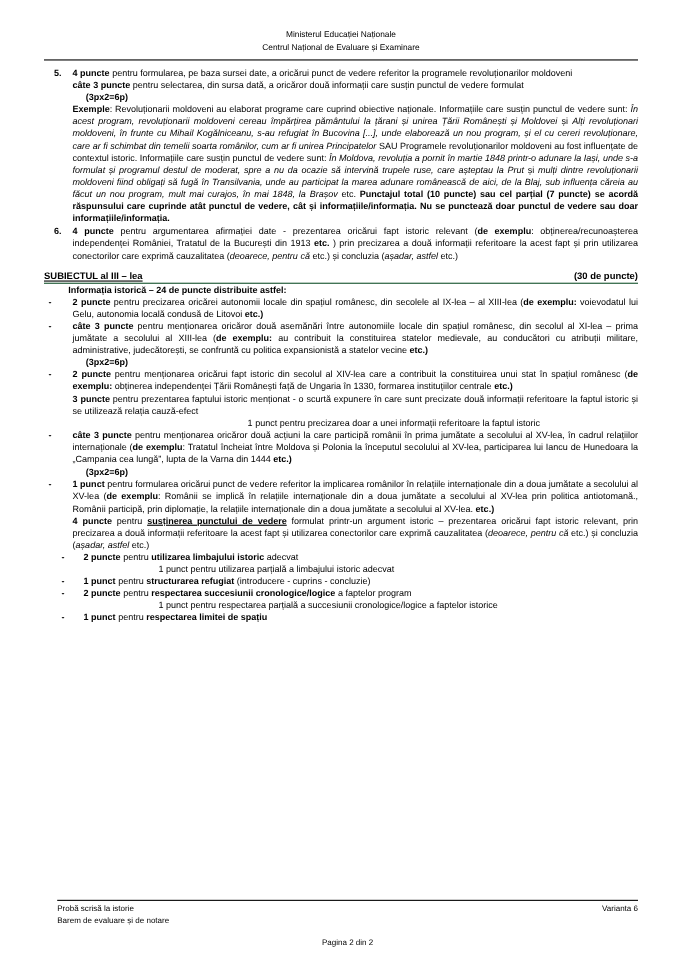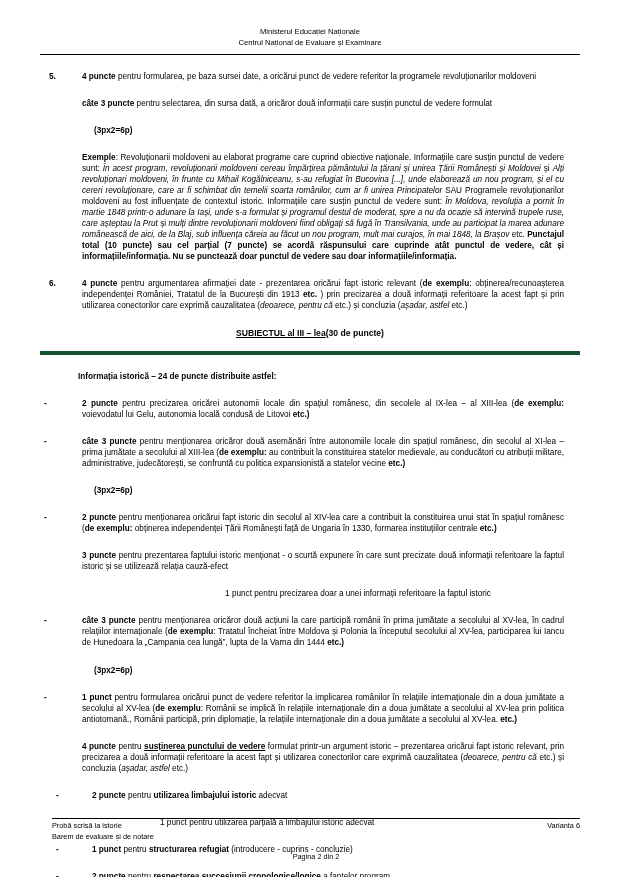--- a/index.html
+++ b/index.html
@@ -36,21 +36,21 @@
     margin: 3px 0 6px 0;
     height: 0;
   }
   
   .content {
     font-size: 8.2px;
     line-height: 1.345;
     text-align: justify;
   }
   .content p {
-    margin: 16px;
+    margin: 0;
   }
   b, .b { font-weight: bold; }
   i, .i { font-style: italic; }
   u, .u { text-decoration: underline; }
 
   
   .num-item {
     position: relative;
     padding-left: 26px;
     margin-top: 1px;
@@ -93,27 +93,27 @@
     display: flex;
     justify-content: flex-start;
     align-items: baseline;
   }
   .score-line .lhs { text-align: left; }
   .score-line .rhs { font-weight: bold; white-space: nowrap; padding-left: 12px; }
 
   
   .section-title {
     display: flex;
-    justify-content: center;
+    justify-content: space-between;
     align-items: baseline;
-    border-bottom: 4px solid #14532d;
+    border-bottom: 1px solid #14532d;
     font-weight: bold;
     font-size: 8.6px;
     margin-top: 7px;
-    padding-bottom: 12px;
+    padding-bottom: 0px;
   }
   .section-title .st-left { text-decoration: underline; }
   .section-title .st-right { }
   .sub-head {
     font-weight: bold;
     padding-left: 22px;
     margin-top: 2px;
   }
 
   

